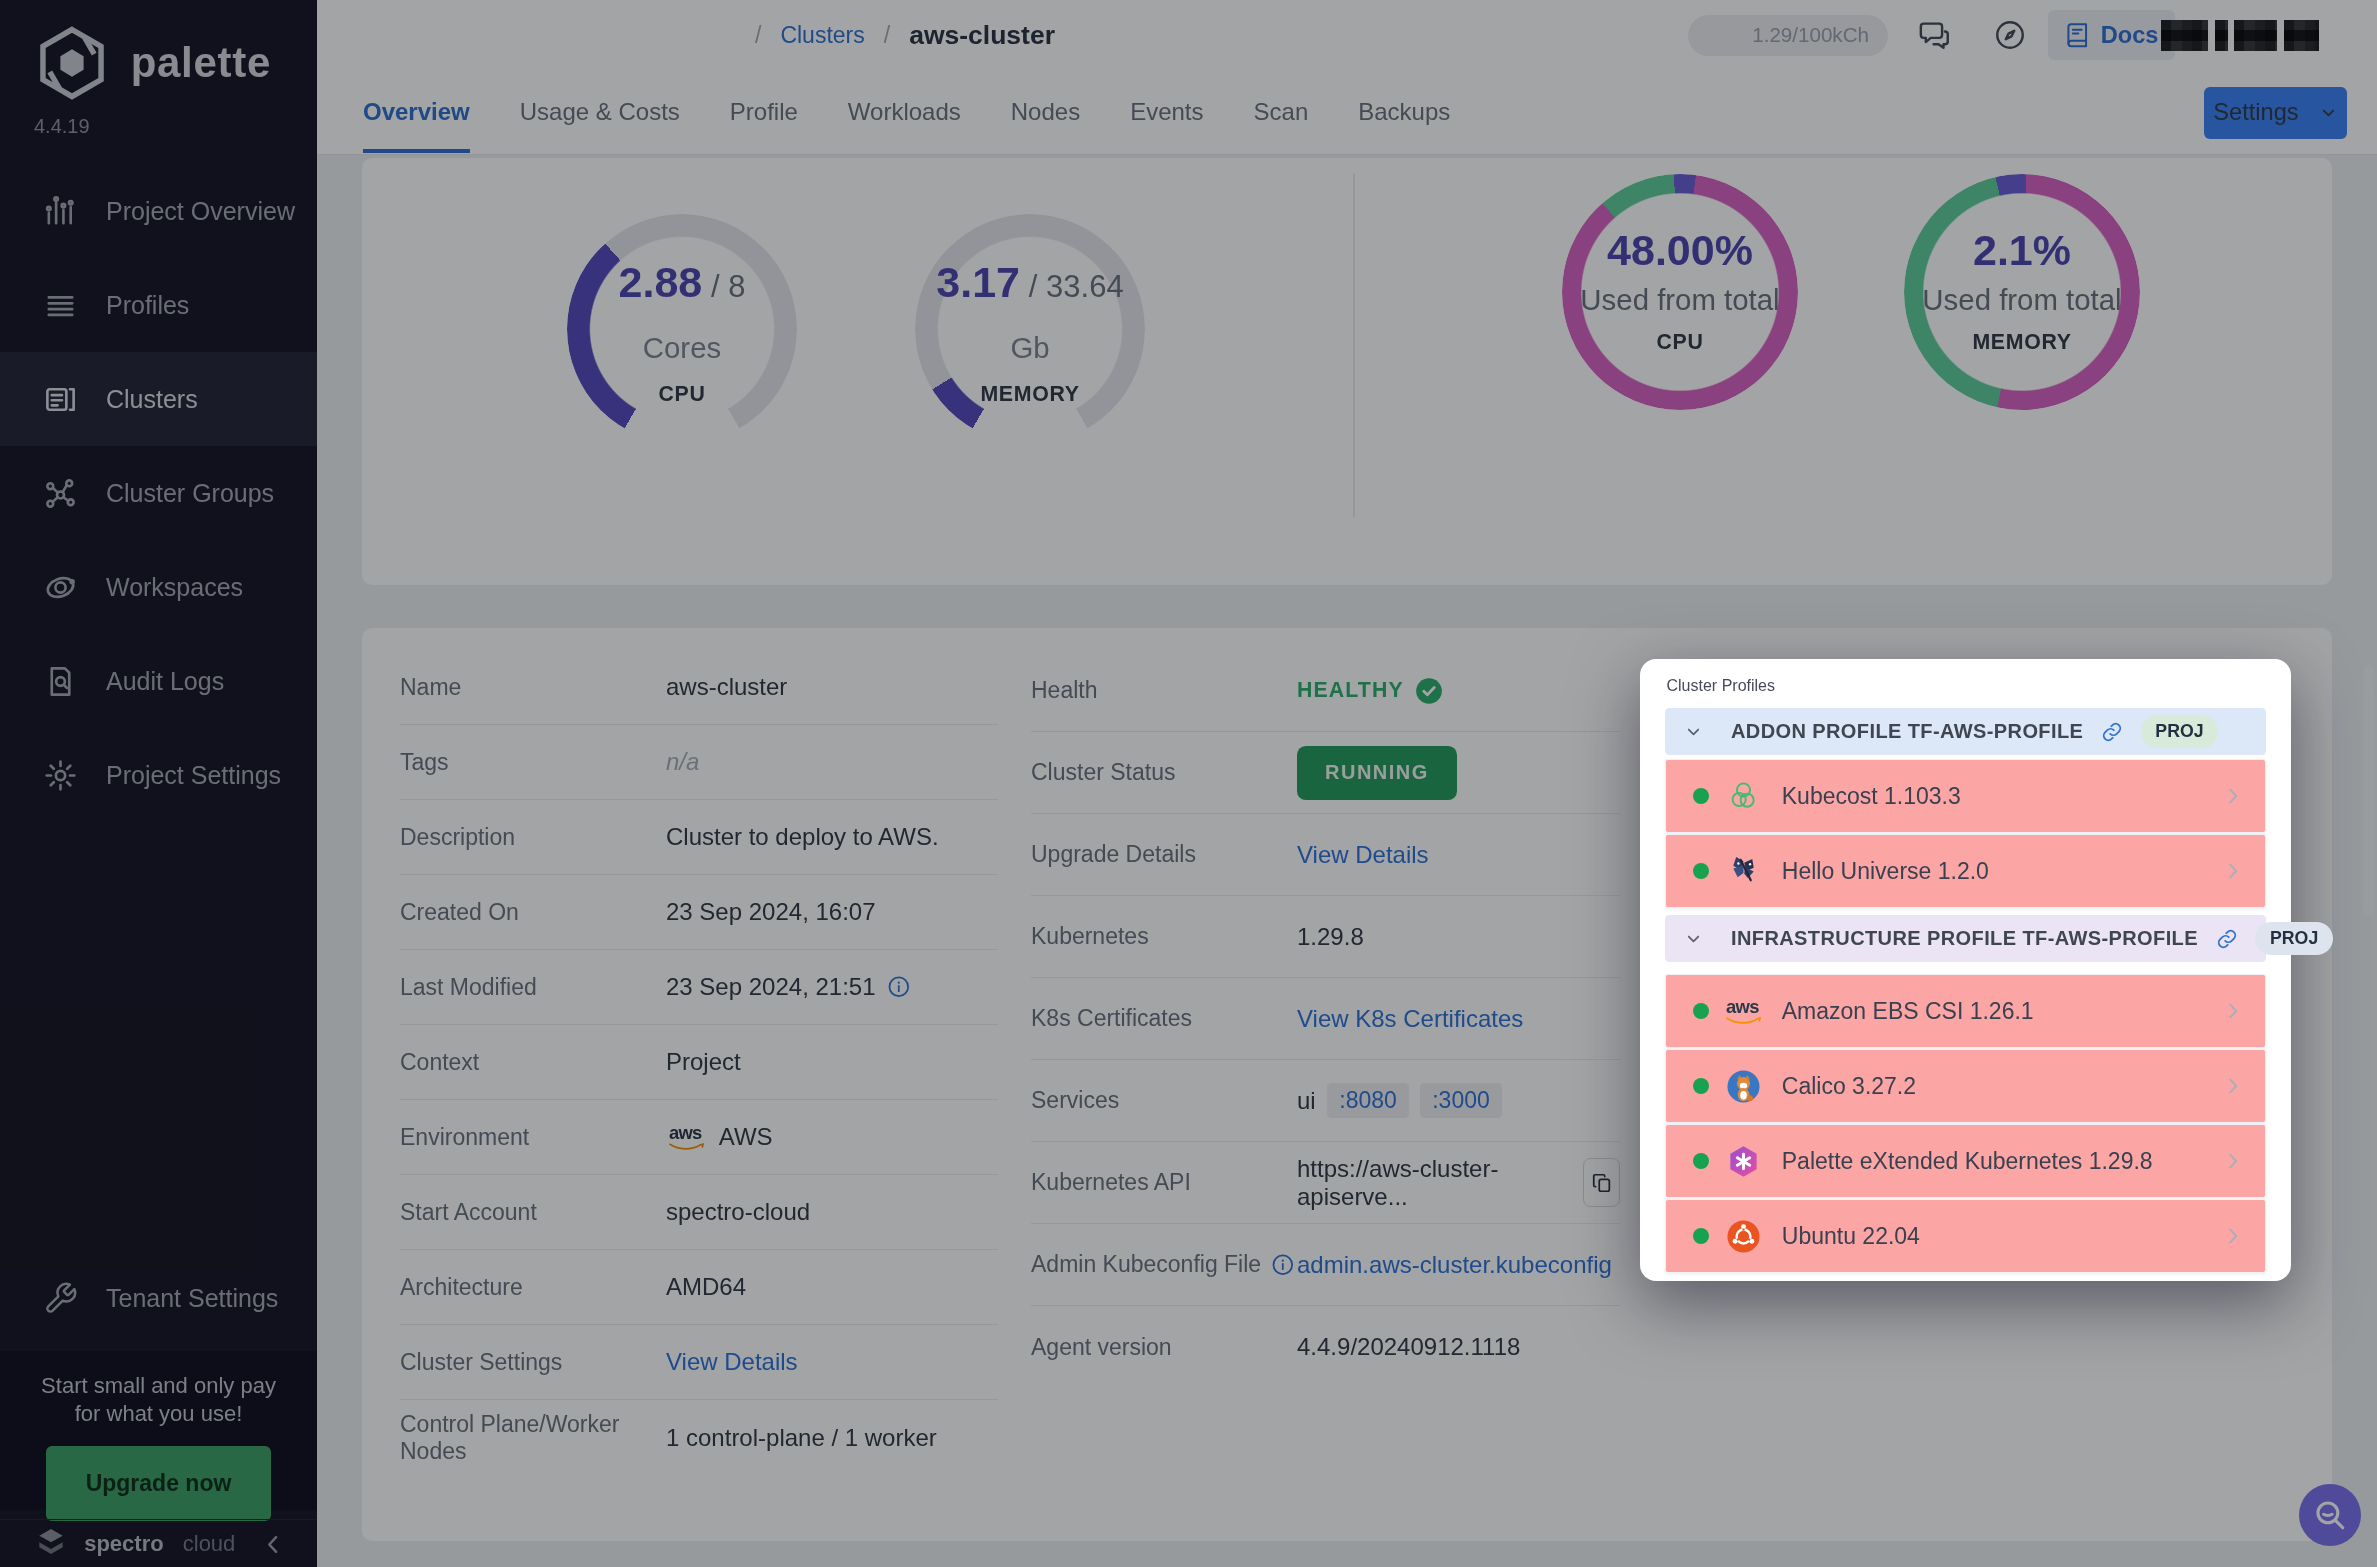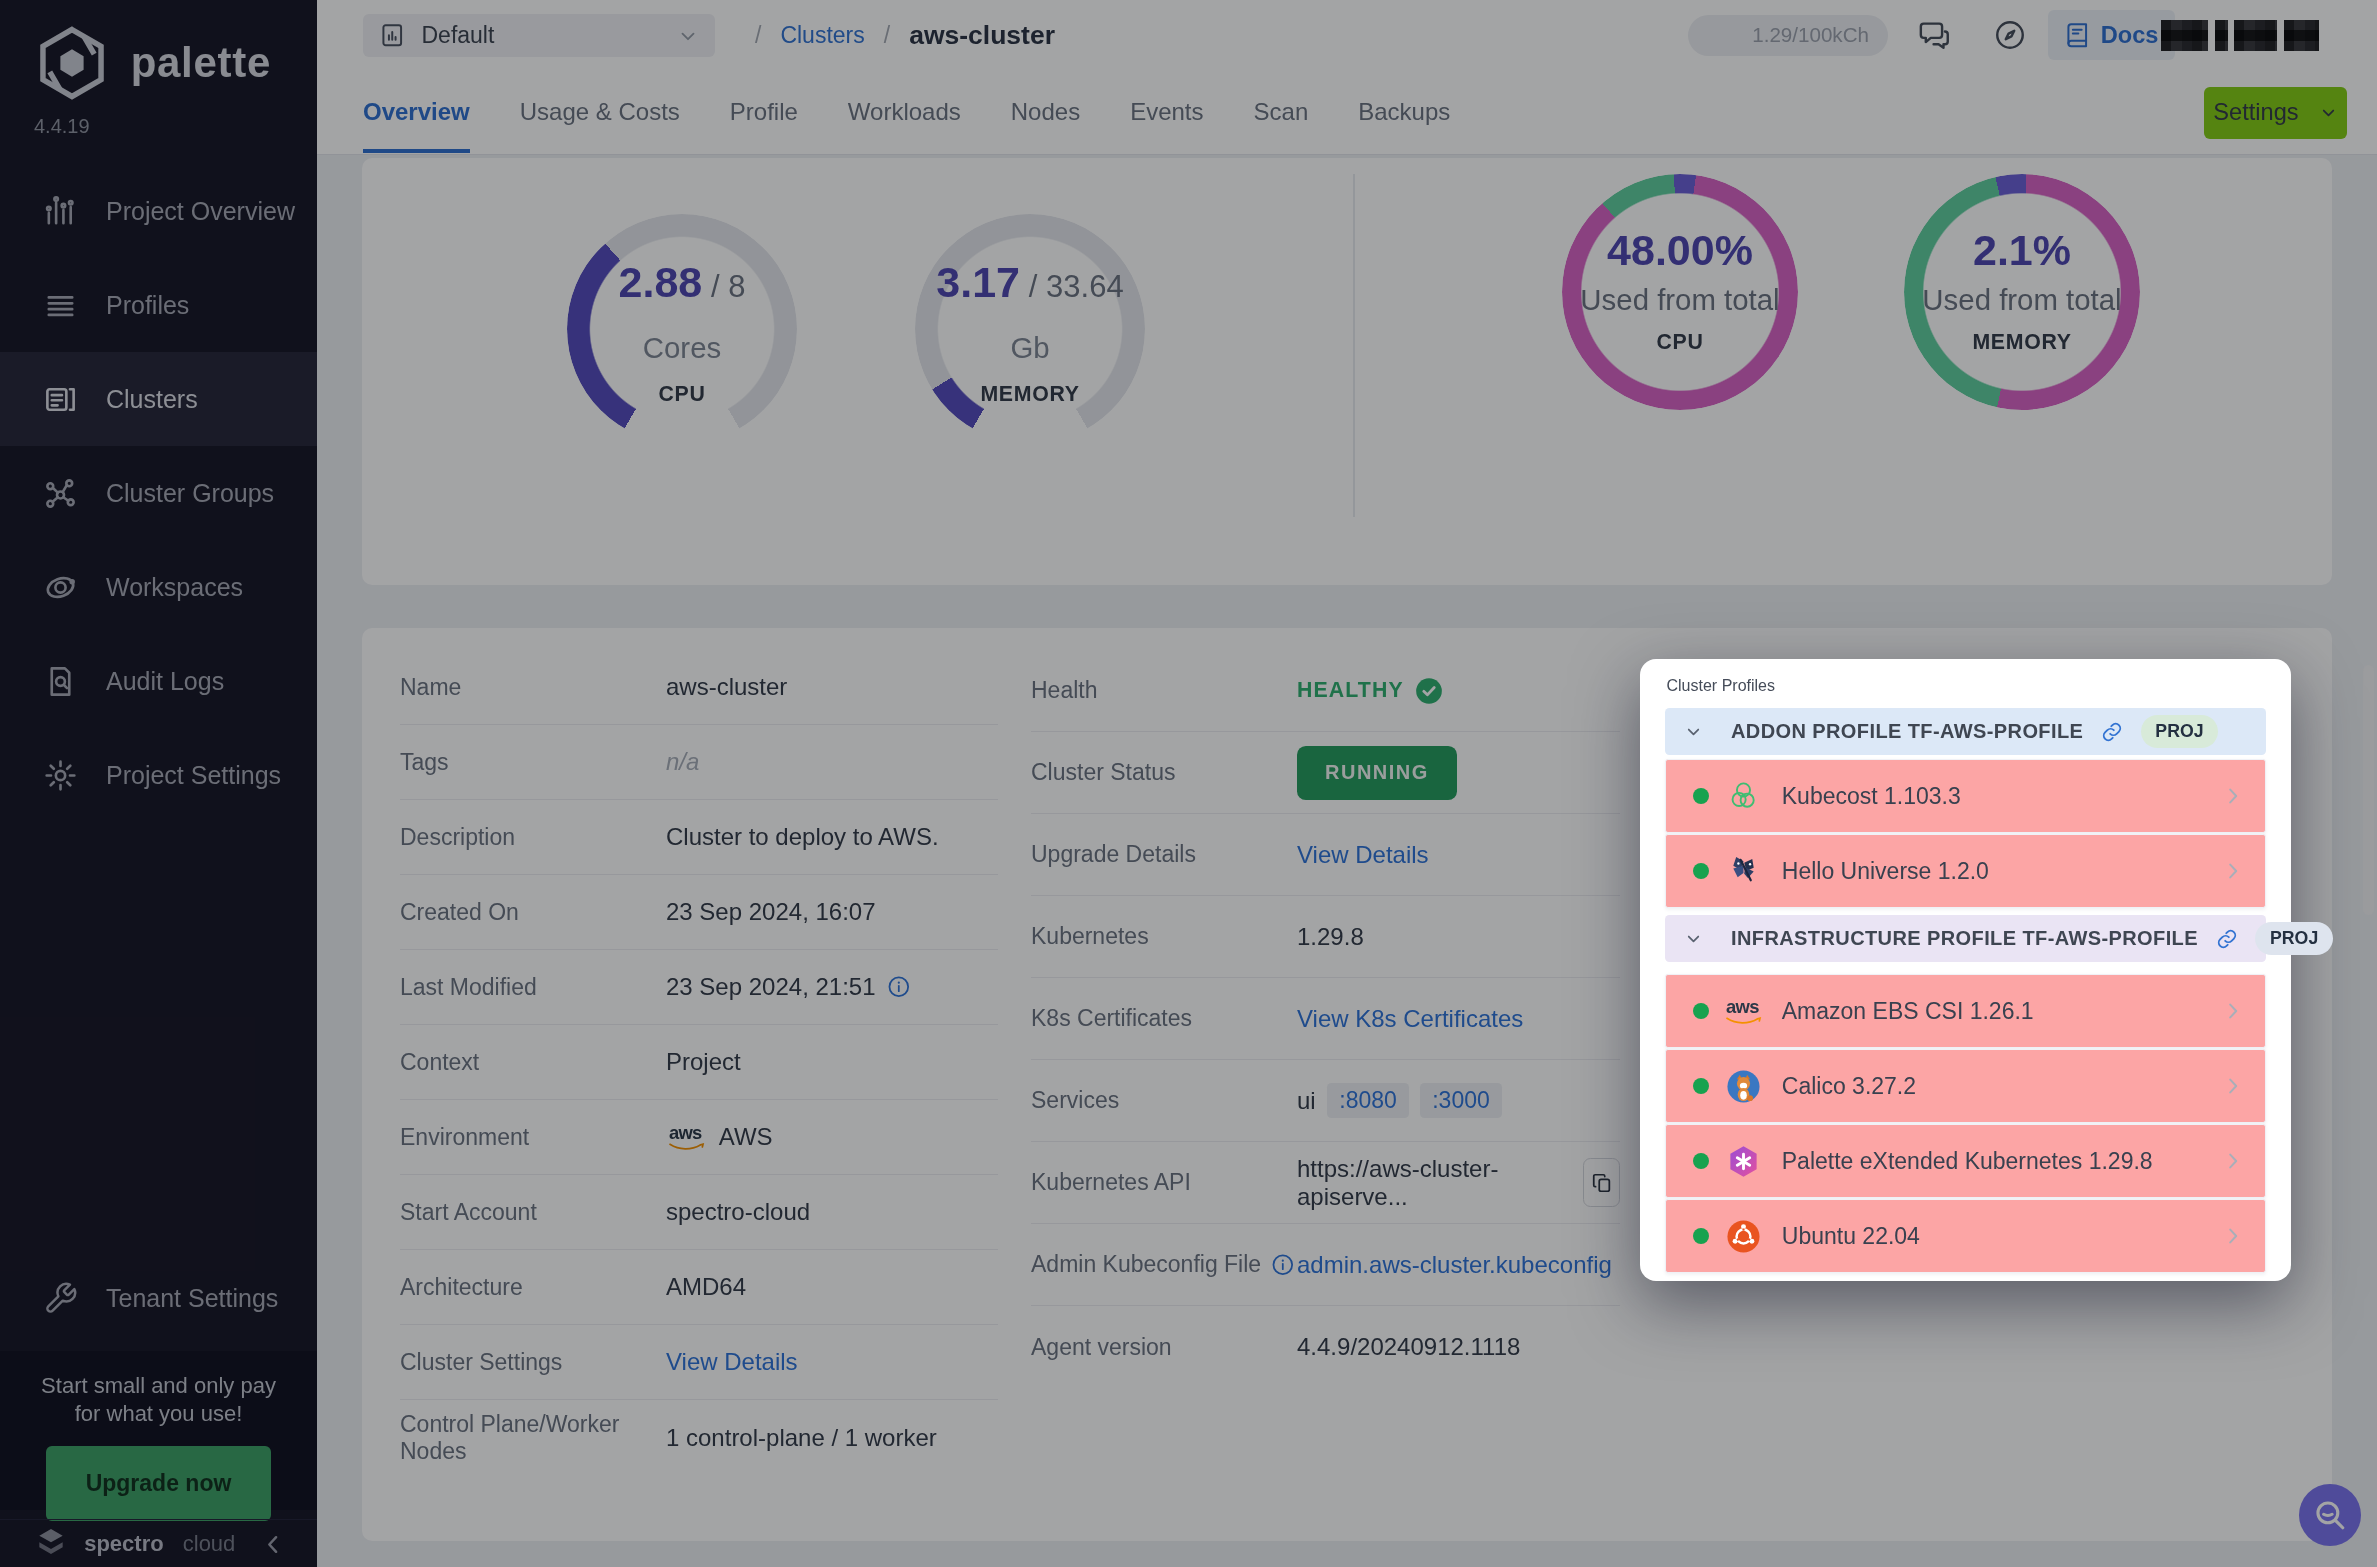--- a/index.html
+++ b/index.html
@@ -51,21 +51,21 @@
     background:repeating-linear-gradient(90deg,#35353c 0 10.3px,#5d5d66 10.3px 20.6px,#46464e 20.6px 31px),
                repeating-linear-gradient(0deg,#999 0 10.3px,#3a3a3a 10.3px 20.6px);
     background-blend-mode:multiply}
 
   
   .tabbar{position:absolute;left:317px;top:71px;width:2061px;height:84px;background:#fff;border-bottom:1.5px solid #e3e5ea;z-index:1}
   .tabs{position:absolute;left:46px;top:0;height:82px;display:flex;gap:50px}
   .tab{position:relative;display:flex;align-items:center;height:100%;font-size:24px;color:#6a7280;cursor:pointer}
   .tab.active{color:#2f6fd0;font-weight:600}
   .tab.active::after{content:"";position:absolute;left:0;right:0;bottom:0;height:4.4px;background:#2f6fd0}
-  .settings-btn{position:absolute;left:1887px;top:15.5px;width:143px;height:52px;background:#84cc16;border-radius:5.9px;
+  .settings-btn{position:absolute;left:1887px;top:15.5px;width:143px;height:52px;background:#3b82f6;border-radius:5.9px;
     display:flex;align-items:center;justify-content:center;gap:20px;font-size:23.6px;color:#333b49;cursor:pointer}
   .settings-btn svg{width:19px;height:19px;color:#333b49}
 
   
   .card{position:absolute;background:#fff;border-radius:10.3px}
   .card1{left:362px;top:158px;width:1970px;height:427px}
   .card2{left:362px;top:628px;width:1970px;height:913px}
   .vdivider{position:absolute;left:991px;top:16px;width:1.5px;height:343px;background:#e8eaef}
 
   .ring{border-radius:50%;
@@ -244,30 +244,20 @@
       </svg>
       <span class="sf-bold">spectro</span>
         <span class="sf-light">cloud</span>
       <svg class="sf-chev" viewBox="0 0 24 24" fill="none" stroke="currentColor" stroke-width="2.4" stroke-linecap="round" stroke-linejoin="round">
         <polyline points="14.5 5 8 12 14.5 19"></polyline>
       </svg>
     </div>
   </aside>
 
   <header class="topbar">
-    <div class="proj-select">
-      <svg width="26.5" height="26.5" viewBox="0 0 24 24" fill="none" stroke="#4a5160" stroke-width="1.8" stroke-linecap="round">
-        <rect x="4" y="3" width="16" height="18" rx="2"></rect>
-          <path d="M9 16v-4M12 16v-7M15 16v-2.5"></path>
-      </svg>
-      <span class="txt">Default</span>
-      <svg class="chev" viewBox="0 0 24 24" fill="none" stroke="currentColor" stroke-width="2" stroke-linecap="round" stroke-linejoin="round">
-        <polyline points="6 9.5 12 15.5 18 9.5"></polyline>
-      </svg>
-    </div>
     <div class="crumbs">
       <span class="crumb-sep">/</span>
       <span class="crumb-link">Clusters</span>
       <span class="crumb-sep">/</span>
       <span class="crumb-cur">aws-cluster</span>
     </div>
     <div class="usage-pill">1.29/100kCh</div>
     <svg class="tb-icon" style="left:1601px" viewBox="0 0 24 24" fill="none" stroke="currentColor" stroke-width="1.7" stroke-linecap="round" stroke-linejoin="round">
       <path d="M4 4h11a2 2 0 0 1 2 2v6a2 2 0 0 1-2 2H9l-3.5 3v-3H4a2 2 0 0 1-2-2V6a2 2 0 0 1 2-2z"></path>
       <path d="M19 9.5a2 2 0 0 1 2 2v5a2 2 0 0 1-2 2h-1v2.5L14.5 18.5H11"></path>

